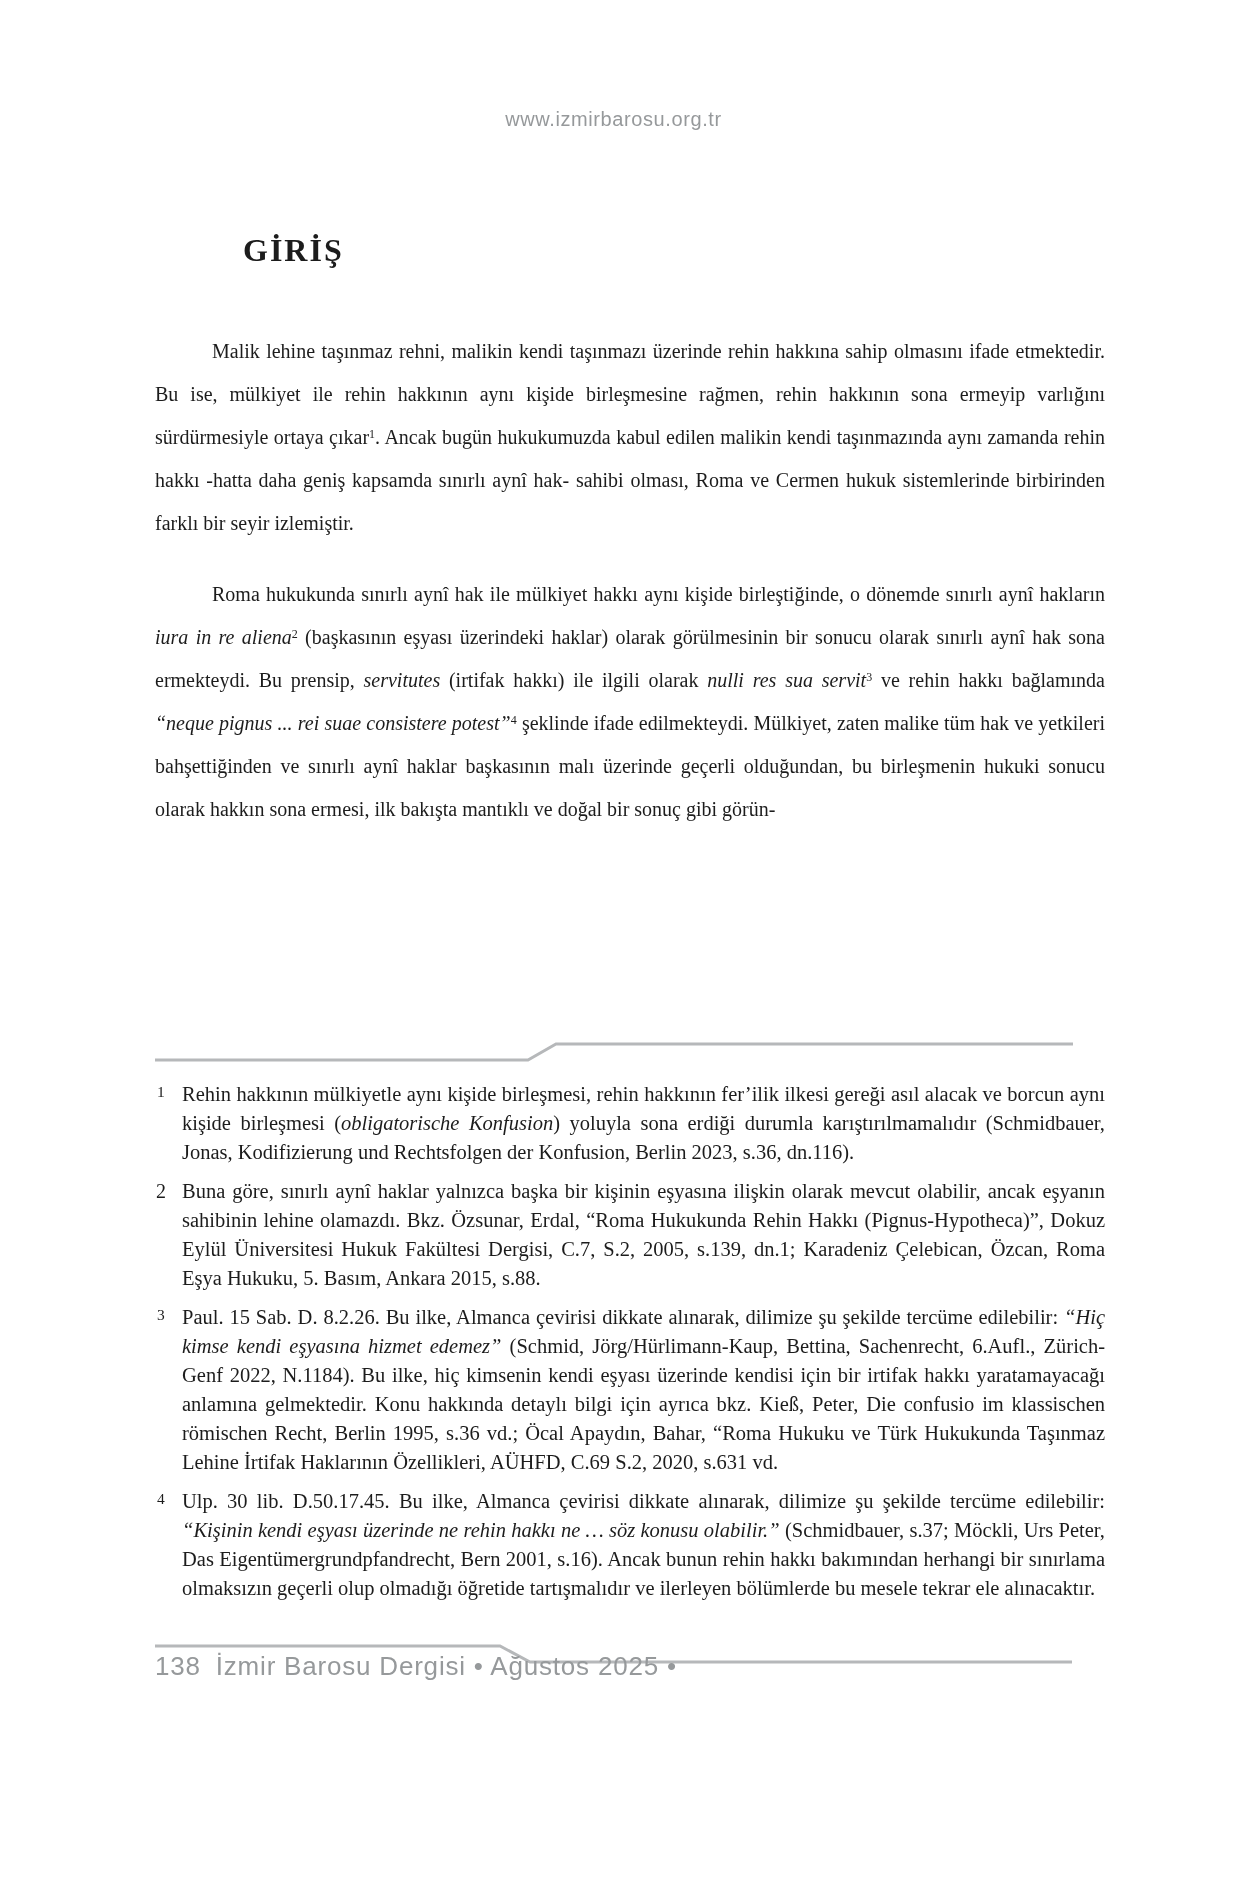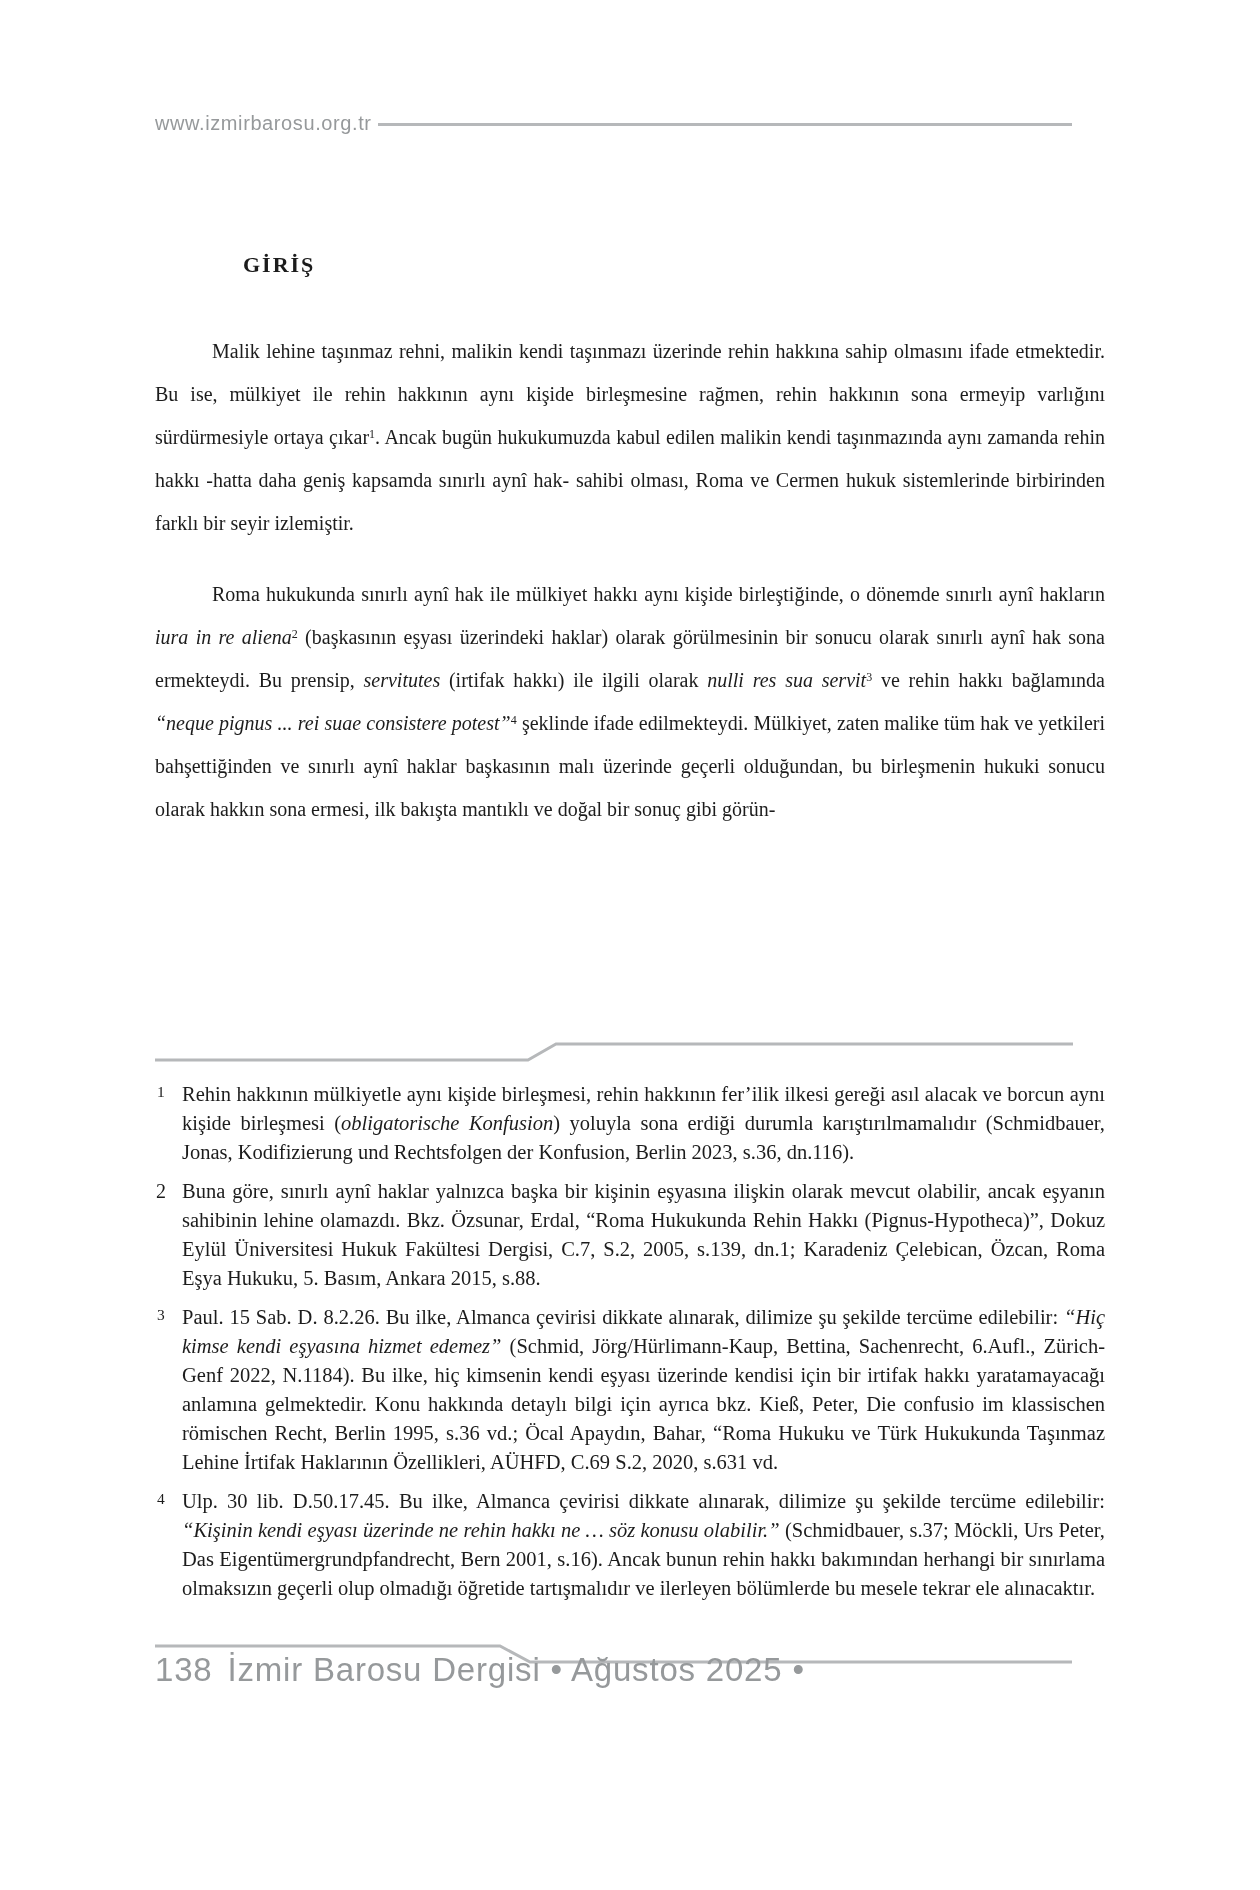--- a/index.html
+++ b/index.html
@@ -20,37 +20,37 @@
     position:relative;
     width:1260px; height:1890px;
     overflow:hidden;
     background:var(--paper);
   }
 
   
   .hdr{
     position:absolute; left:155px; top:108px;
     width:917px; height:30px;
-    display:flex; align-items:center; gap:6px;
+    display:flex; align-items:center; gap:6px;flex-direction:column;
   }
   .hdr .url{
     font-family:"Liberation Sans", sans-serif;
     font-size:20px; letter-spacing:0.6px;
     color:var(--muted);
     white-space:nowrap;
   }
   .hdr .hrule{
     flex:1; height:3px; background:var(--rule); margin-top:2px;
   }
 
   
   h1.title{
-    position:absolute; left:243px; top:252px;
+    position:absolute; left:243px; top:232px;
     margin:0;
-    font-size:22px; font-weight:bold;
+    font-size:32px; font-weight:bold;
     letter-spacing:2px;
   }
 
   
   .bodytext{
     position:absolute; left:155px; top:330px;
     width:950px;
     font-size:20px; line-height:43px;
     text-align:justify;
   }
@@ -87,21 +87,21 @@
     font-size:20px;
   }
   .fn-marker.raised{
     font-size:15.5px; top:-3px; left:2px;
   }
 
   
   .ftr-text{
     position:absolute; left:155px; top:1651px;
     font-family:"Liberation Sans", sans-serif;
-    font-size:33px; letter-spacing:0.8px;
+    font-size:26px; letter-spacing:0.8px;
     color:var(--muted);
     white-space:nowrap;
   }
   .ftr-text .pagenum{ margin-right:15px; }
 </style>
 </head>
 <body>
 
 <div class="page">
 

